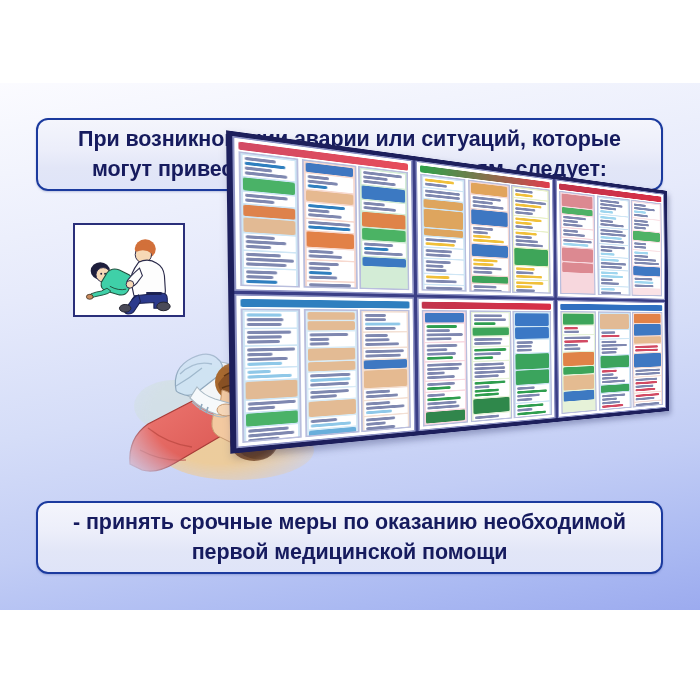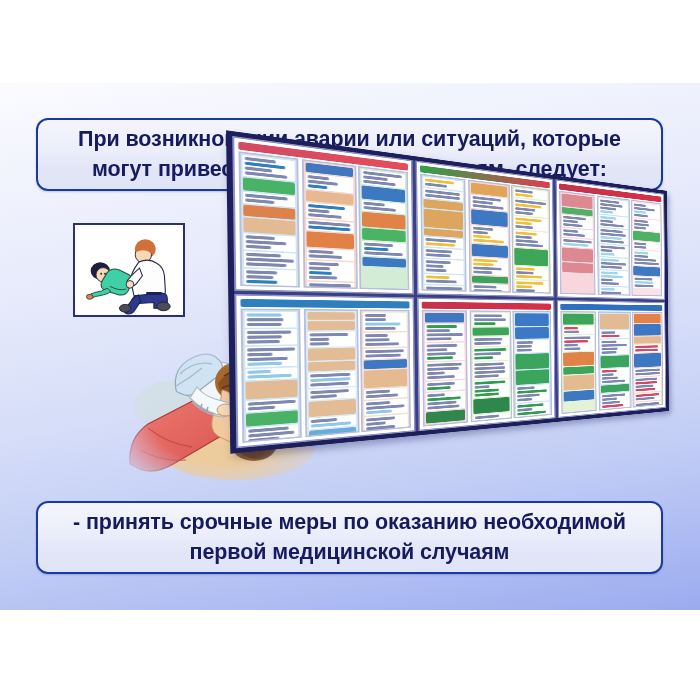--- a/index.html
+++ b/index.html
@@ -793,16 +793,16 @@
                   <div class="ln" style="width: 70%; background: rgb(127, 136, 176);"></div>
                 </div>
               </div>
             </div>
           </div>
         </div>
     </div>
   </div>
 
   <div class="banner" id="banner-bottom">
-    <p>- принять срочные меры по оказанию необходимой первой медицинской случаям</p>
+    <p>- принять срочные меры по оказанию необходимой первой медицинской помощи</p>
   </div>
 
 </div>
 
 </body></html>

